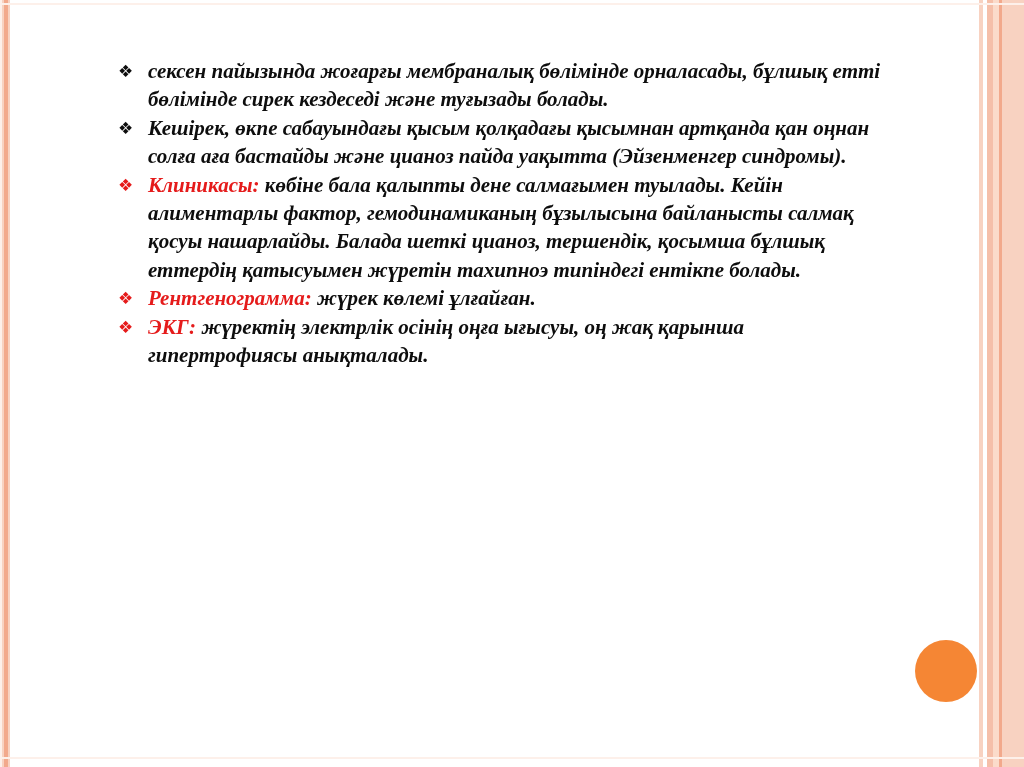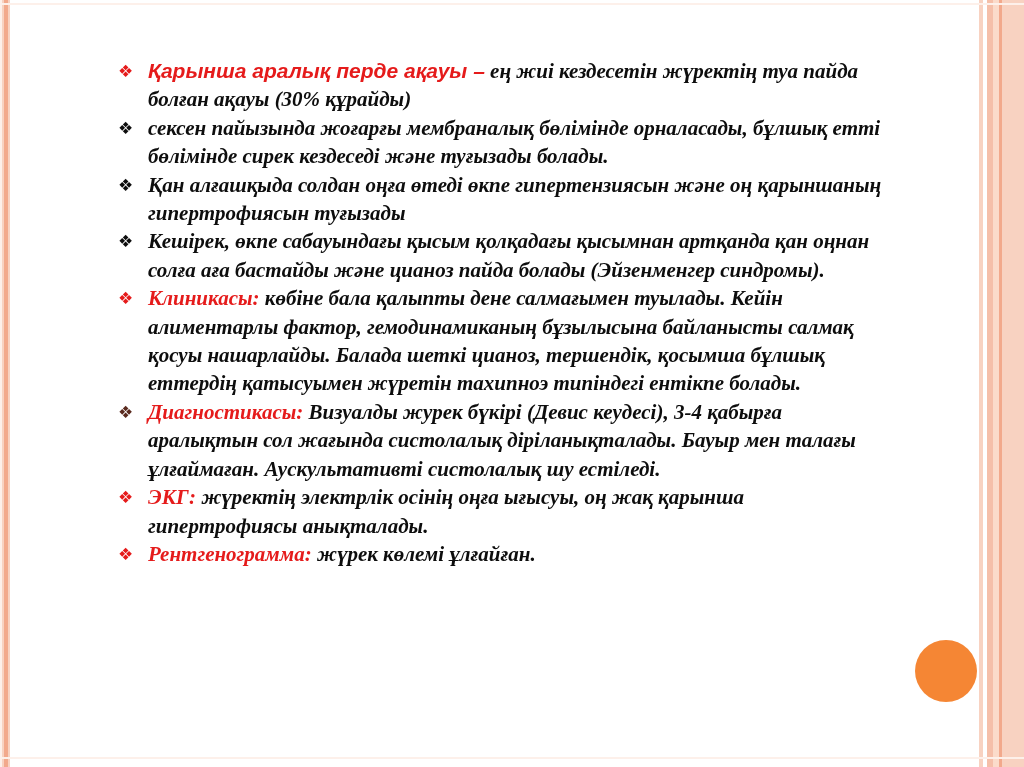--- a/index.html
+++ b/index.html
@@ -80,22 +80,19 @@
   <div class="stripe rs3"></div>
   <div class="stripe rs4"></div>
   <div class="stripe rs5"></div>
 
   <div class="hline hline-top"></div>
   <div class="hline hline-bottom"></div>
 
   <div class="accent-circle"></div>
 
   <div class="content" id="bullet-list">
-      <div class="bullet-item"><span class="marker" style="color: rgb(229, 27, 27);">❖</span><span class="label-sans" style="color: rgb(229, 27, 27);">Қарынша аралық перде ақауы –</span> <span>ең жиі кездесетін жүректің туа пайда болған ақауы (30% құрайды)</span></div>
       <div class="bullet-item"><span class="marker" style="color: rgb(13, 13, 13);">❖</span><span>сексен пайызында жоғарғы мембраналық бөлімінде орналасады, бұлшық етті бөлімінде сирек кездеседі және туғызады болады.</span></div>
-      <div class="bullet-item"><span class="marker" style="color: rgb(13, 13, 13);">❖</span><span>Қан алғашқыда солдан оңға өтеді өкпе гипертензиясын және оң қарыншаның гипертрофиясын туғызады</span></div>
-      <div class="bullet-item"><span class="marker" style="color: rgb(13, 13, 13);">❖</span><span>Кешірек, өкпе сабауындағы қысым қолқадағы қысымнан артқанда қан оңнан солға аға бастайды және цианоз пайда болады (Эйзенменгер синдромы).</span></div>
+      <div class="bullet-item"><span class="marker" style="color: rgb(13, 13, 13);">❖</span><span>Кешірек, өкпе сабауындағы қысым қолқадағы қысымнан артқанда қан оңнан солға аға бастайды және цианоз пайда уақытта (Эйзенменгер синдромы).</span></div>
       <div class="bullet-item"><span class="marker" style="color: rgb(229, 27, 27);">❖</span><span class="label-serif" style="color: rgb(229, 27, 27);">Клиникасы:</span> <span>көбіне бала қалыпты дене салмағымен туылады. Кейін алиментарлы фактор, гемодинамиканың бұзылысына байланысты салмақ қосуы нашарлайды. Балада шеткі цианоз, тершендік, қосымша бұлшық еттердің қатысуымен жүретін тахипноэ типіндегі ентікпе болады.</span></div>
-      <div class="bullet-item"><span class="marker" style="color: rgb(90, 42, 30);">❖</span><span class="label-serif" style="color: rgb(229, 27, 27);">Диагностикасы:</span> <span>Визуалды журек бүкірі (Девис кеудесі), 3-4 қабырға аралықтын сол жағында систолалық діріланықталады. Бауыр мен талағы ұлғаймаған. Аускультативті систолалық шу естіледі.</span></div>
+      <div class="bullet-item"><span class="marker" style="color: rgb(229, 27, 27);">❖</span><span class="label-serif" style="color: rgb(229, 27, 27);">Рентгенограмма:</span> <span>жүрек көлемі ұлғайған.</span></div>
       <div class="bullet-item"><span class="marker" style="color: rgb(229, 27, 27);">❖</span><span class="label-serif" style="color: rgb(229, 27, 27);">ЭКГ:</span> <span>жүректің электрлік осінің оңға ығысуы, оң жақ қарынша гипертрофиясы анықталады.</span></div>
-      <div class="bullet-item"><span class="marker" style="color: rgb(229, 27, 27);">❖</span><span class="label-serif" style="color: rgb(229, 27, 27);">Рентгенограмма:</span> <span>жүрек көлемі ұлғайған.</span></div>
     </div>
 </div>
 
 </body></html>

